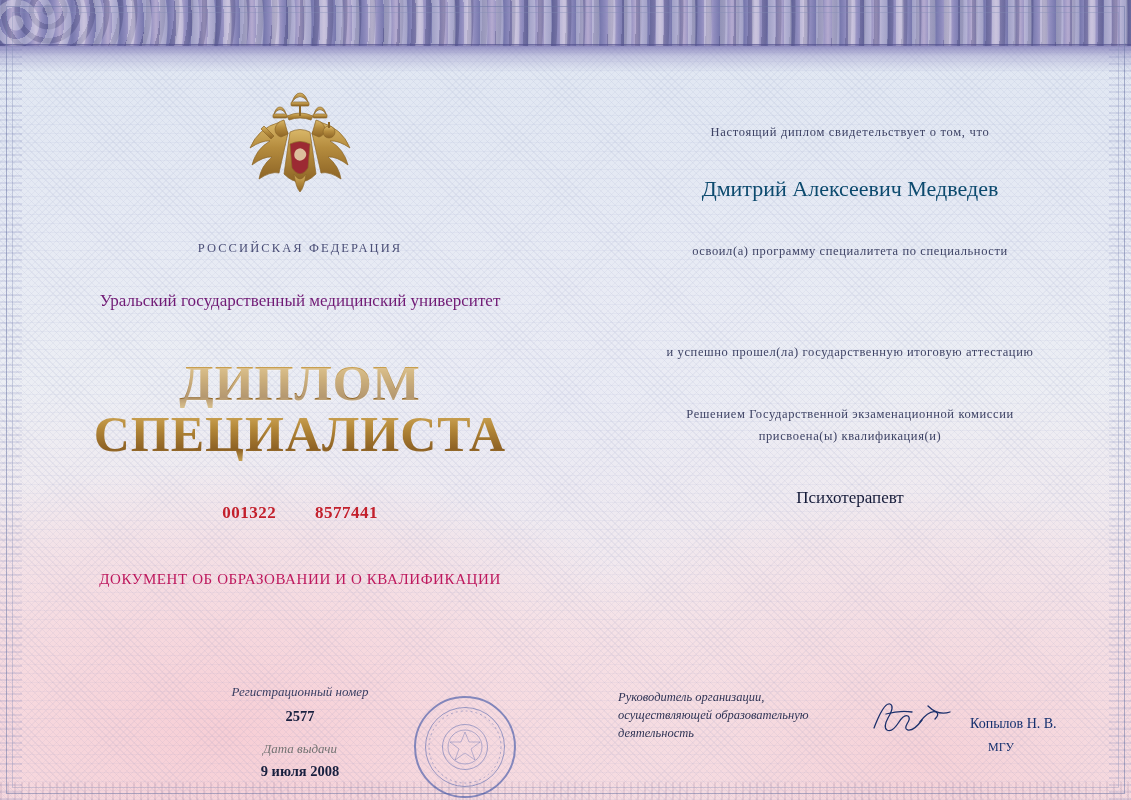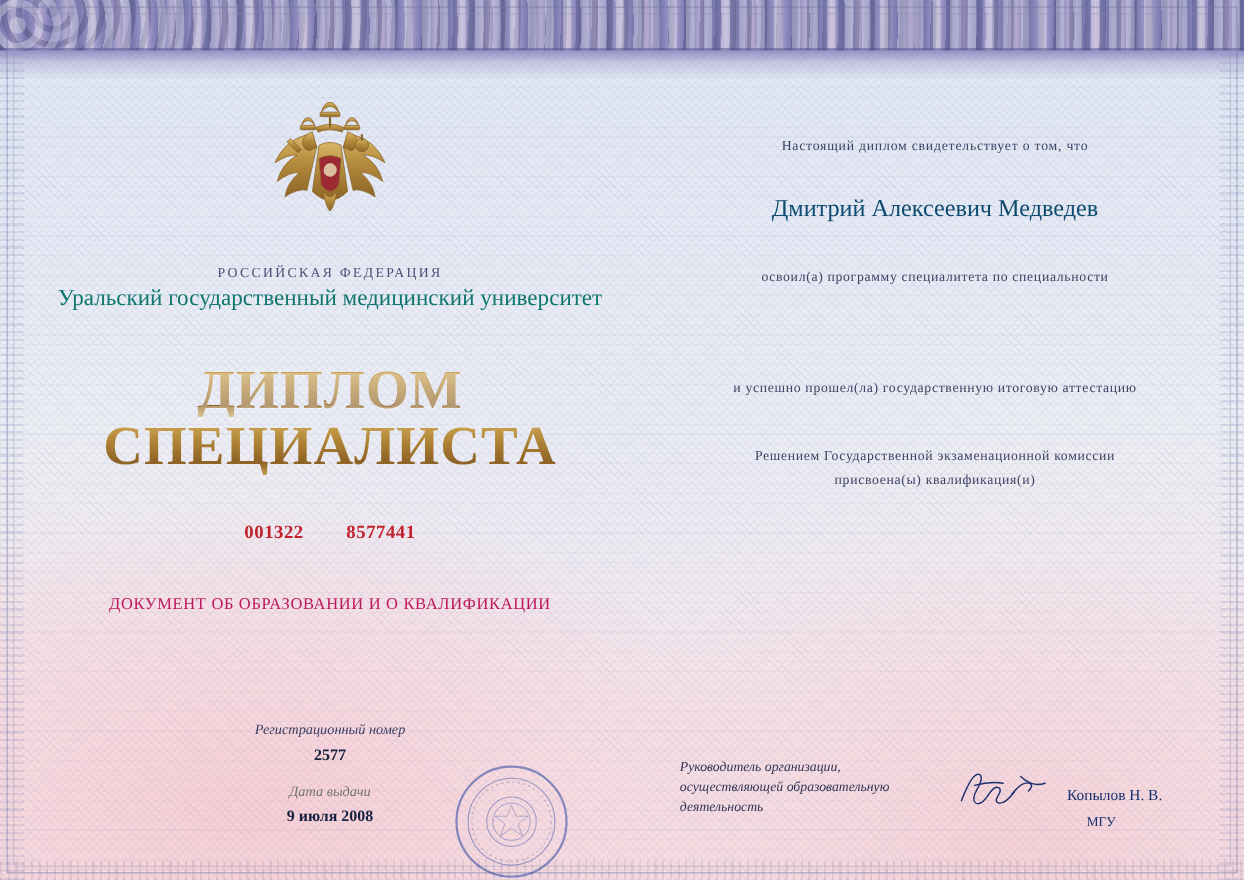--- a/index.html
+++ b/index.html
@@ -140,23 +140,24 @@
 
   .country-line {
     margin-top: 6px;
     font-size: 12.5px;
     letter-spacing: 2.1px;
     color: #4b4f77;
     font-family: "Liberation Serif", serif;
   }
 
   .university {
-    font-size: 21px;
+    margin-top: 34px;
+    font-size: 17px;
     line-height: 1.35;
-    color: #0f766e;
+    color: #701a75;
     font-family: "Liberation Serif", serif;
   }
 
   .title-main {
     margin-top: 46px;
     font-size: 50px;
     line-height: 0.98;
     letter-spacing: 1px;
     font-weight: bold;
     font-family: "Liberation Serif", serif;
@@ -431,20 +432,21 @@
 
   <div class="col-right">
     <div class="r-lead">Настоящий диплом свидетельствует о том, что</div>
     <div class="r-name">Дмитрий Алексеевич Медведев</div>
     <div class="r-program">освоил(а) программу специалитета по специальности</div>
     <div class="r-attest">и успешно прошел(ла) государственную итоговую аттестацию</div>
     <div class="r-decision">
       <div>Решением Государственной экзаменационной комиссии</div>
       <div>присвоена(ы) квалификация(и)</div>
     </div>
+    <div class="r-qualification">Психотерапевт</div>
   </div>
 
   <div class="sign-block">
     <div class="sign-role">
       <div>Руководитель организации,</div>
       <div>осуществляющей образовательную</div>
       <div>деятельность</div>
     </div>
 
     <svg class="signature-mark" viewBox="0 0 90 42">

